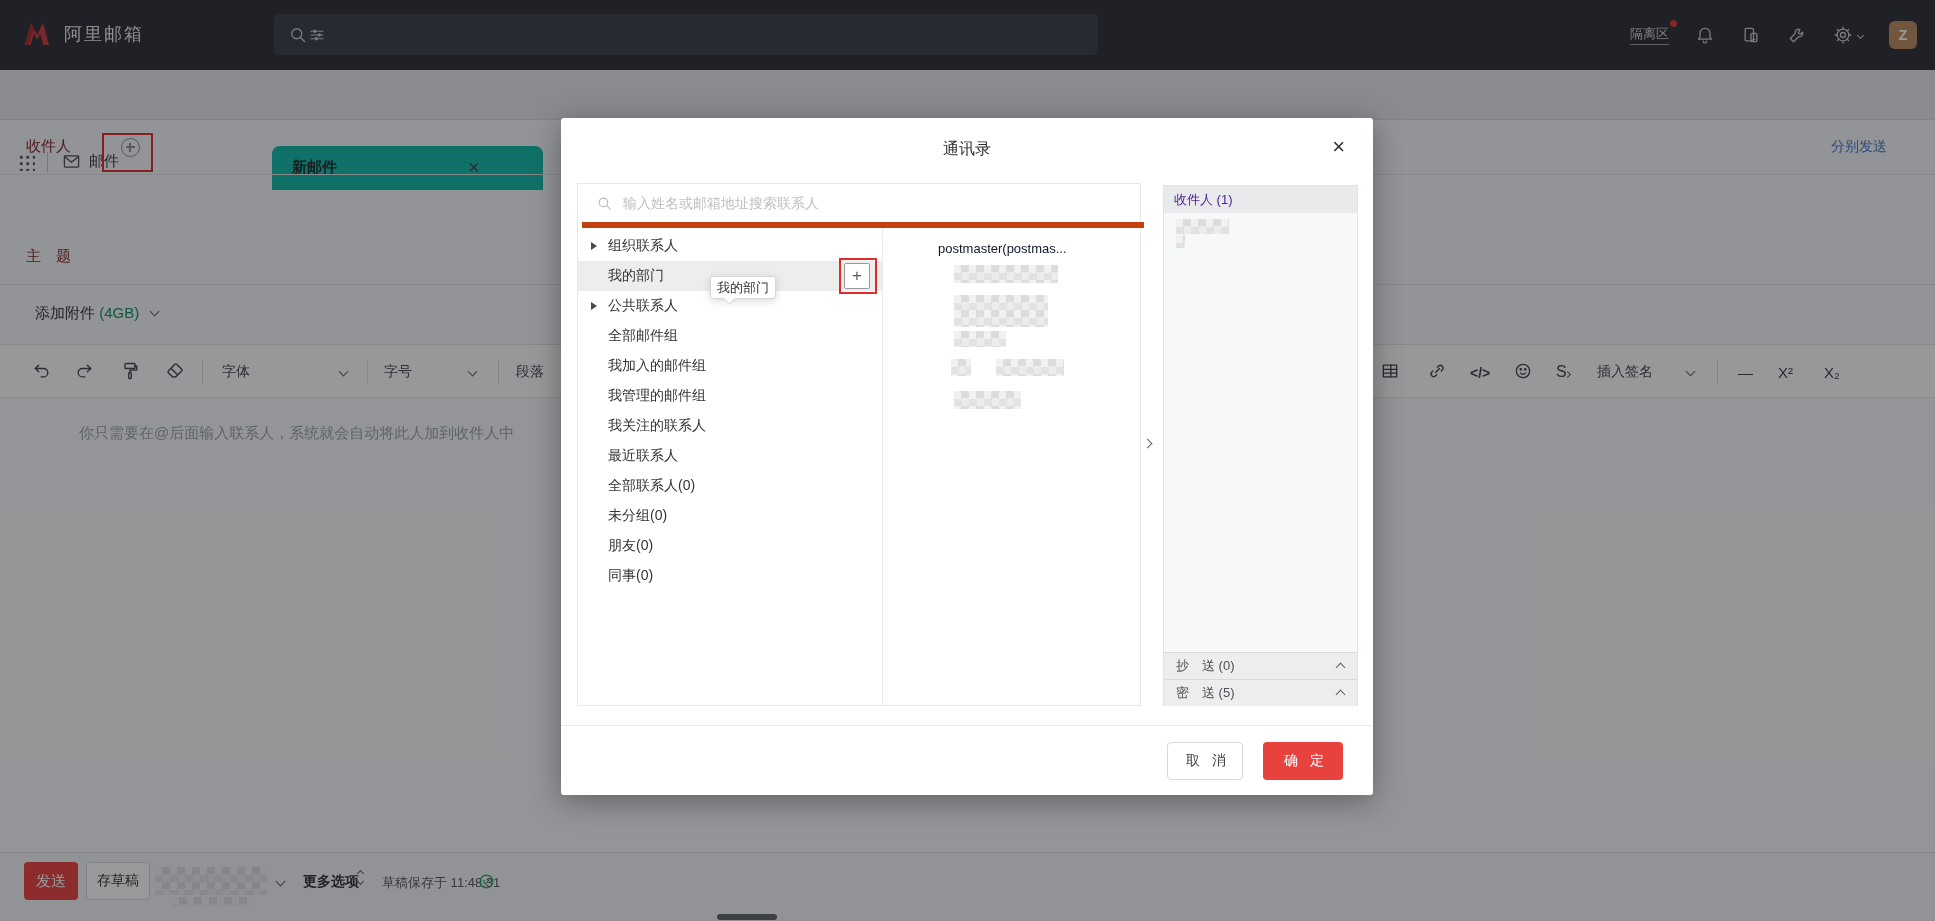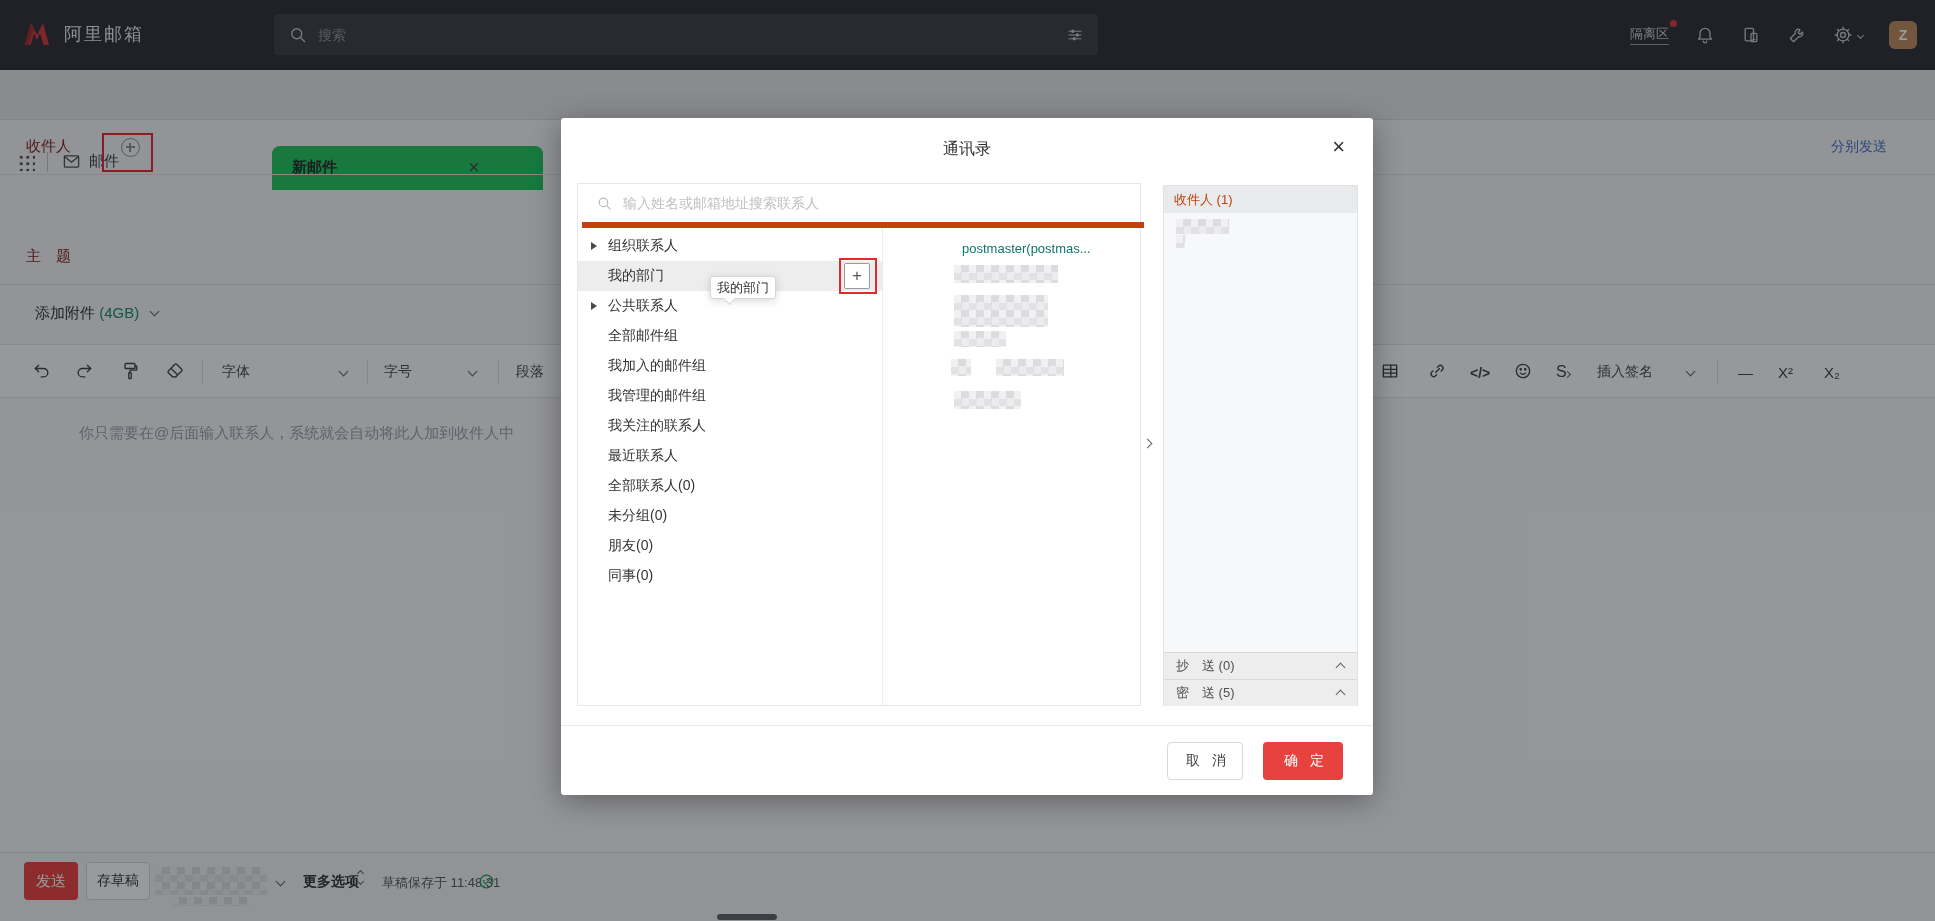--- a/index.html
+++ b/index.html
@@ -20,21 +20,21 @@
   .tool-ic { width:20px; height:20px; }
   .gearwrap { display:flex; align-items:center; gap:5px; }
   .avatar { width:28px; height:28px; border-radius:6px; background:#bd8b5e; color:#fff; font-size:14px; font-weight:bold; display:flex; align-items:center; justify-content:center; }
 
   
   .tabbar { position:absolute; left:0; top:70px; width:100%; height:50px; background:#e3e5e8; border-bottom:1px solid #d6d8da; }
   .gridicon { position:absolute; left:18px; top:84px; width:17px; height:17px;
     background-image:radial-gradient(#54565a 1.6px, transparent 1.8px); background-size:6.5px 6.5px; background-position:0 0; }
   .tb-div { position:absolute; left:47px; top:82px; width:1px; height:20px; background:#c4c6c9; }
   .mailapp { position:absolute; left:62px; top:82px; display:flex; align-items:center; gap:8px; color:#3a3c40; font-size:15px; }
-  .tab { position:absolute; left:272px; top:76px; width:271px; height:44px; background:#22c55e; border-radius:8px 8px 0 0; }
+  .tab { position:absolute; left:272px; top:76px; width:271px; height:44px; background:#14b8a6; border-radius:8px 8px 0 0; }
   .tab-label { position:absolute; left:20px; top:12px; font-size:15px; font-weight:bold; color:#26282b; }
   .tab-close { position:absolute; left:190px; top:8px; font-size:20px; color:#44464a; line-height:26px; padding:0 6px; }
 
   
   .frow { position:absolute; left:0; width:100%; height:55px; border-bottom:1px solid #e0e1e3; }
   .flabel { position:absolute; left:26px; top:17px; font-size:15px; color:#7f1d1d; }
   .plus-circle { position:absolute; left:121px; top:18px; width:19px; height:19px; border:1.4px solid #8f9194; border-radius:50%; }
   .plus-circle::before, .plus-circle::after { content:""; position:absolute; background:#8f9194; }
   .plus-circle::before { left:3.5px; top:7.3px; width:9px; height:1.5px; }
   .plus-circle::after { left:7.3px; top:3.5px; width:1.5px; height:9px; }
@@ -79,25 +79,25 @@
   .m-box { position:absolute; left:16px; top:65px; width:564px; height:523px; border:1px solid #e7e7e9; background:#fff; }
   .m-search { position:absolute; left:4px; top:0; width:100%; height:44px; border-bottom:6px solid #c2410c; display:flex; align-items:center; padding:0 14px; }
   .m-search input { flex:1; border:none; outline:none; font-size:14px; color:#333; margin-left:10px; font-family:inherit; }
   .m-search input::placeholder { color:#c0c0c3; }
   .m-tree { position:absolute; left:0; top:44px; width:305px; height:477px; border-right:1px solid #ececee; }
   .trow { position:absolute; left:0; width:100%; height:30px; font-size:14px; color:#333; }
   .trow-label { position:absolute; left:30px; top:6px; }
   .trow.sel { background:#ededee; }
   .addbtn { position:absolute; left:266px; top:2px; width:26px; height:26px; background:#fff; border:1px solid #9a9a9e; border-radius:2px; color:#55575a; font-size:17px; line-height:23px; text-align:center; }
   .m-mid { position:absolute; left:306px; top:44px; width:258px; height:477px; }
-  .contact { position:absolute; left:78px; top:13px; font-size:13px; color:#0f766e; }
+  .contact { position:absolute; left:54px; top:13px; font-size:13px; color:#0f172a; }
   .mblock { position:absolute; }
   .m-exp { position:absolute; left:583px; top:315px; color:#8f8f93; }
   .m-right { position:absolute; left:602px; top:67px; width:195px; height:521px; border:1px solid #e2e2e4; background:#f7f8f9; }
-  .mr-header { position:absolute; left:0; top:0; width:100%; height:27px; background:#e9eaeb; font-size:13px; color:#c2410c; line-height:27px; padding-left:10px; }
+  .mr-header { position:absolute; left:0; top:0; width:100%; height:27px; background:#e9eaeb; font-size:13px; color:#4c1d95; line-height:27px; padding-left:10px; }
   .mr-band { position:absolute; left:0; width:100%; height:27px; background:#ededee; border-top:1px solid #d9d9db; font-size:13px; color:#4c4f53; line-height:26px; padding-left:12px; }
   .mr-chev { position:absolute; right:13px; top:11px; }
   .m-footline { position:absolute; left:0; top:607px; width:100%; border-top:1px solid #ebebed; }
   .btn-cancel { position:absolute; left:606px; top:624px; width:76px; height:38px; background:#fff; border:1px solid #d9d9db; border-radius:4px; font-size:14px; color:#3c3e42; font-family:inherit; letter-spacing:4px; padding-left:6px; }
   .btn-ok { position:absolute; left:702px; top:624px; width:80px; height:38px; background:#e8423f; border:none; border-radius:4px; font-size:14px; color:#fff; font-family:inherit; letter-spacing:4px; padding-left:6px; }
   .tooltip { position:absolute; left:132px; top:92px; width:66px; height:23px; background:#fff; border:1px solid #d6d6d8; border-radius:3px; box-shadow:0 2px 8px rgba(0,0,0,.15); font-size:13px; color:#333; text-align:center; line-height:21px; z-index:5; }
   .tooltip::after { content:""; position:absolute; left:14px; bottom:-5px; width:8px; height:8px; background:#fff; border-right:1px solid #d6d6d8; border-bottom:1px solid #d6d6d8; transform:rotate(45deg); }
 
   .icon-stroke { fill:none; stroke:currentColor; stroke-width:1.6; stroke-linecap:round; stroke-linejoin:round; }
   .lighticon { color:#c6c8cb; }
@@ -113,21 +113,20 @@
         <polygon points="3,26 9,4 15,16 21,4 27,26 21.5,26 18,14.5 15,21 12,14.5 8.5,26" fill="#ce3b3d"></polygon>
         <polygon points="3,26 9,4 12,10 6.5,26" fill="#a42c30"></polygon>
       </svg>
       <span class="brand-name">阿里邮箱</span>
     </div>
     <div class="topsearch">
       <svg class="tool-ic lighticon" viewBox="0 0 24 24">
           <circle class="icon-stroke" cx="10.5" cy="10.5" r="6"></circle>
           <line class="icon-stroke" x1="15" y1="15" x2="20" y2="20"></line>
         </svg>
-      <input type="text" placeholder="搜索" style="">
       <svg width="18" height="18" viewBox="0 0 24 24" class="lighticon">
           <g class="icon-stroke">
             <line x1="4" y1="7" x2="20" y2="7"></line>
             <line x1="4" y1="12" x2="20" y2="12"></line>
             <line x1="4" y1="17" x2="20" y2="17"></line>
             <circle cx="9" cy="7" r="1.4" fill="currentColor"></circle>
             <circle cx="15" cy="12" r="1.4" fill="currentColor"></circle>
             <circle cx="11" cy="17" r="1.4" fill="currentColor"></circle>
           </g>
         </svg>

